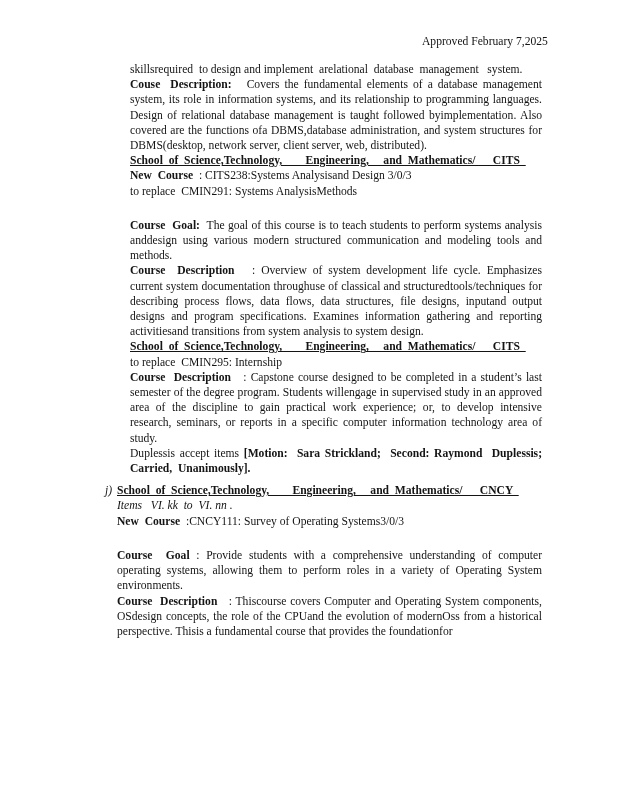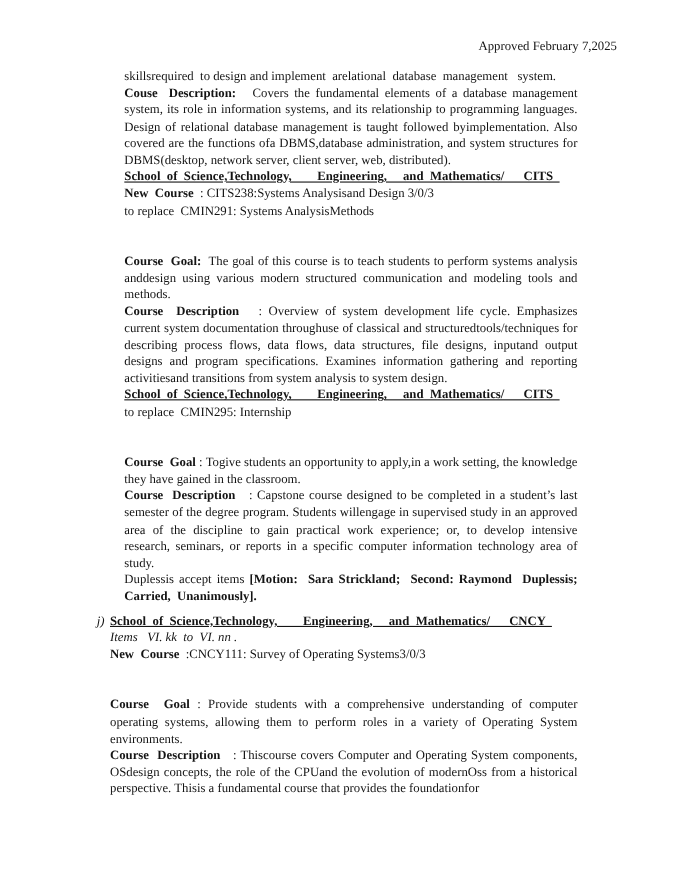--- a/index.html
+++ b/index.html
@@ -8,53 +8,52 @@
     width:618px;height:800px;
     background:#ffffff;
     color:#141414;
     font-family:"Liberation Serif", serif;
     font-size:11.6px;
     line-height:15.2px;
     overflow:hidden;
   }
   .approved{
     position:absolute;
-    top:34px;left:435px;
+    top:34px;left:422px;
     white-space:pre;
   }
   .content{
     position:absolute;
-    left:113px;top:62px;
+    left:130px;top:62px;
     width:412px;
   }
   .para{margin:0;text-align:justify;}
   .line{margin:0;white-space:pre;text-align:left;}
   .b{font-weight:bold;}
   .i{font-style:italic;}
   .u{text-decoration:underline;}
-  .sb{margin-top:31px;}
+  .sb{margin-top:19px;}
   .jitem{position:relative;margin-left:-13px;margin-top:7px;}
   .jmarker{position:absolute;left:-12px;top:0;font-style:italic;}
 </style>
 </head>
 <body>
 
 <div class="page">
   <div class="approved">Approved February 7,2025</div>
   <div class="content" id="doc-content">
       <div class="line">skillsrequired  to design and implement  arelational  database  management   system.</div>
       <p class="para"><span class="b">Couse&nbsp; Description:</span><span class="">&nbsp;&nbsp; Covers the fundamental elements of a database management system, its role in information systems, and its relationship to programming languages. Design of relational database management is taught followed byimplementation.  Also covered are the functions ofa DBMS,database administration, and system structures for DBMS(desktop, network server, client server, web, distributed).</span></p>
       <div class="line b u">School  of  Science,Technology,        Engineering,     and  Mathematics/      CITS  </div>
       <p class="para"><span class="b">New&nbsp; Course</span><span class="">&nbsp; : CITS238:Systems Analysisand Design 3/0/3</span></p>
       <p class="para"><span class="">to replace&nbsp; CMIN291: Systems AnalysisMethods</span></p>
       <p class="para sb"><span class="b">Course&nbsp; Goal:</span><span class="">&nbsp; The goal of this course is to teach students to perform systems analysis anddesign using various modern structured communication and modeling tools and methods.</span></p>
       <p class="para"><span class="b">Course&nbsp; Description</span><span class="">&nbsp;&nbsp; : Overview of system development life cycle. Emphasizes current system documentation throughuse of classical and structuredtools/techniques for describing process flows, data flows, data structures, file designs, inputand output designs and program specifications. Examines information gathering and reporting activitiesand transitions from system analysis to system design.</span></p>
       <div class="line b u">School  of  Science,Technology,        Engineering,     and  Mathematics/      CITS  </div>
       <p class="para"><span class="">to replace&nbsp; CMIN295: Internship</span></p>
-      <p class="para sb"><span class="b">Course&nbsp; Goal</span><span class="">&nbsp;: Togive students an opportunity to apply,in a work setting,  the knowledge  they have gained  in the classroom.</span></p>
       <p class="para"><span class="b">Course&nbsp; Description</span><span class="">&nbsp;&nbsp; : Capstone course designed to be completed in a student’s last semester of the degree program. Students willengage in supervised study in an approved area of the discipline to gain practical work experience;  or, to develop intensive research, seminars, or reports in a specific computer information technology area of study.</span></p>
       <p class="para"><span class="">Duplessis accept items </span><span class="b">[Motion:&nbsp;  Sara Strickland;&nbsp;  Second: Raymond&nbsp;  Duplessis; Carried,&nbsp; Unanimously].</span></p>
       <div class="jitem">
         <span class="jmarker">j)</span>
         <div>
           <div class="line b u">School  of  Science,Technology,        Engineering,     and  Mathematics/      CNCY  </div>
           <div class="line i">Items   VI. kk  to  VI. nn .</div>
           <p class="para"><span class="b">New&nbsp; Course</span><span class="">&nbsp; :CNCY111: Survey of Operating Systems3/0/3</span></p>
           <p class="para sb"><span class="b">Course&nbsp; Goal</span><span class="">&nbsp;: Provide students with a comprehensive  understanding  of computer operating systems, allowing them to perform roles in a variety of Operating System environments.</span></p>
           <p class="para"><span class="b">Course&nbsp; Description</span><span class="">&nbsp;&nbsp; : Thiscourse covers Computer and Operating System components, OSdesign concepts, the role of the CPUand the evolution of modernOss from a historical perspective. Thisis a fundamental  course that provides the foundationfor</span></p>

